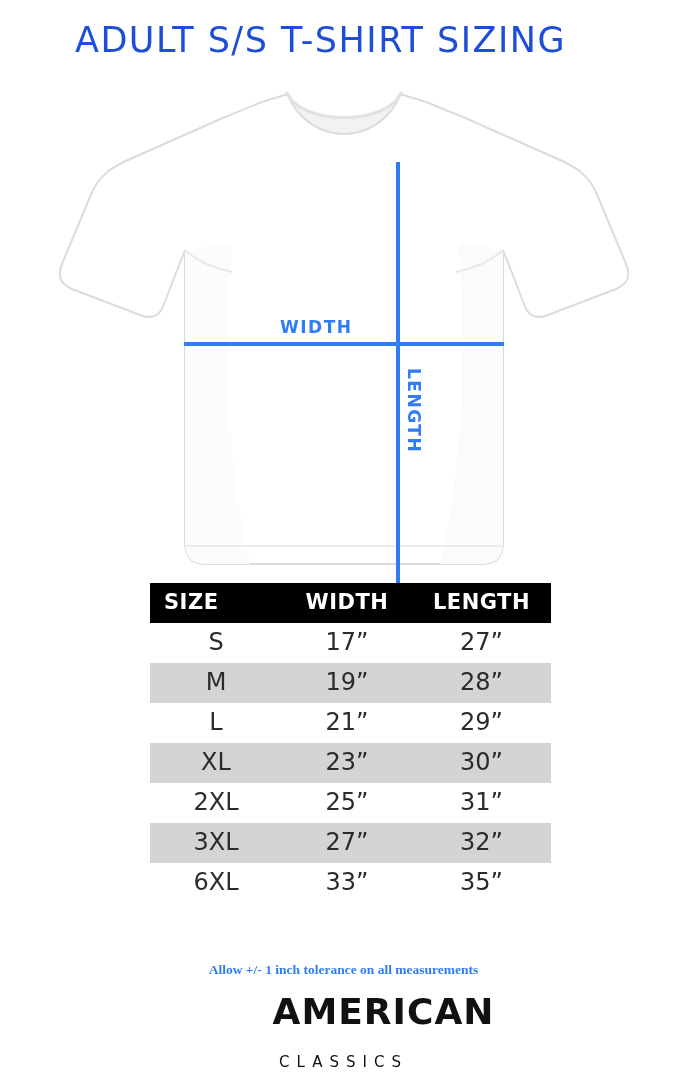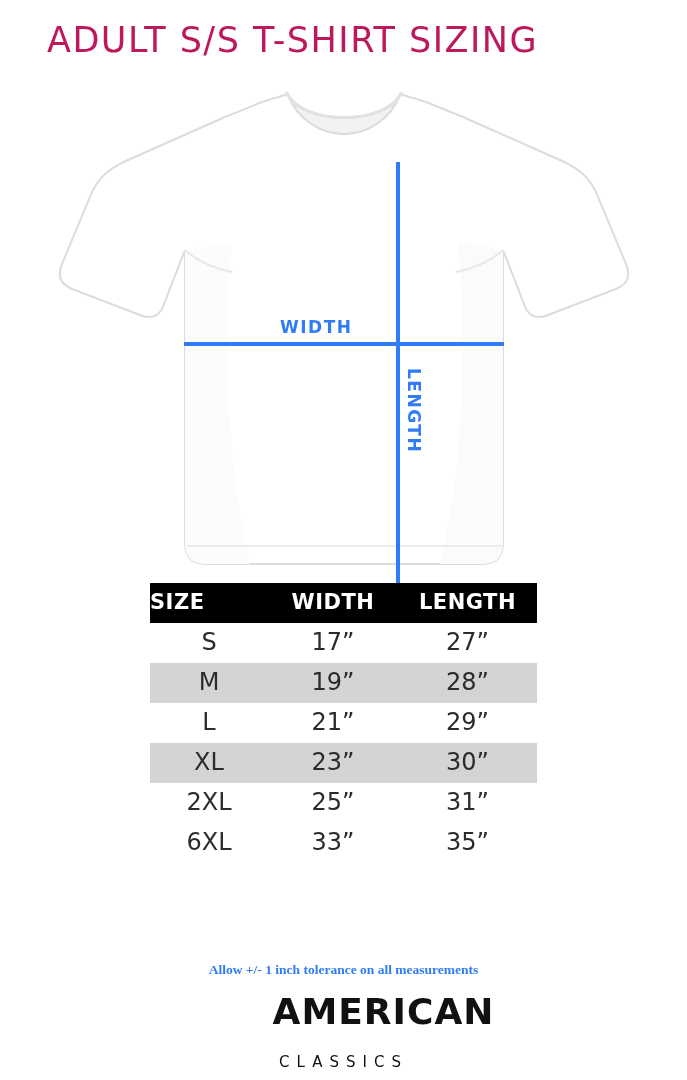--- a/index.html
+++ b/index.html
@@ -24,23 +24,24 @@
 
   
   .title {
     position: absolute;
     top: 20px;
     left: 0;
     width: 585px;
     text-align: center;
     font-size: 35px;
     letter-spacing: 1.5px;
-    color: #be185d;
+    color: #1d4ed8;
     font-weight: 400;
     font-family: "DejaVu Sans", sans-serif;
+    padding-left: 28px;
   }
 
   
   .shirt-area {
     position: absolute;
     top: 72px;
     left: 0;
     width: 687px;
     height: 500px;
   }
@@ -103,21 +104,21 @@
   }
   table.size-table th {
     background: #000000;
     color: #ffffff;
     font-size: 21px;
     font-weight: bold;
     padding: 7px 0 9px 0;
     font-family: "DejaVu Sans", sans-serif;
     letter-spacing: 0.5px;
   }
-  table.size-table th.col-size { text-align: left; width: 118px; }
+  table.size-table th.col-size { text-align: left; padding-left: 14px; width: 118px; }
   table.size-table th.col-width { text-align: center; width: 130px; }
   table.size-table th.col-length { text-align: center; width: 139px; }
 
   table.size-table td {
     font-size: 24px;
     color: #2b2b2b;
     text-align: center;
     padding: 5px 0 7px 0;
     font-family: "DejaVu Sans", sans-serif;
     font-weight: 400;
@@ -254,20 +255,25 @@
         <tr class="row-even">
           <td>XL</td>
           <td>23”</td>
           <td>30”</td>
         </tr>
         <tr class="row-odd">
           <td>2XL</td>
           <td>25”</td>
           <td>31”</td>
         </tr>
+        <tr class="row-even">
+          <td>3XL</td>
+          <td>27”</td>
+          <td>32”</td>
+        </tr>
         <tr class="row-odd">
           <td>6XL</td>
           <td>33”</td>
           <td>35”</td>
         </tr>
       </tbody>
     </table>
   </div>
 
   <div class="footnote">Allow +/- 1 inch tolerance on all measurements</div>

